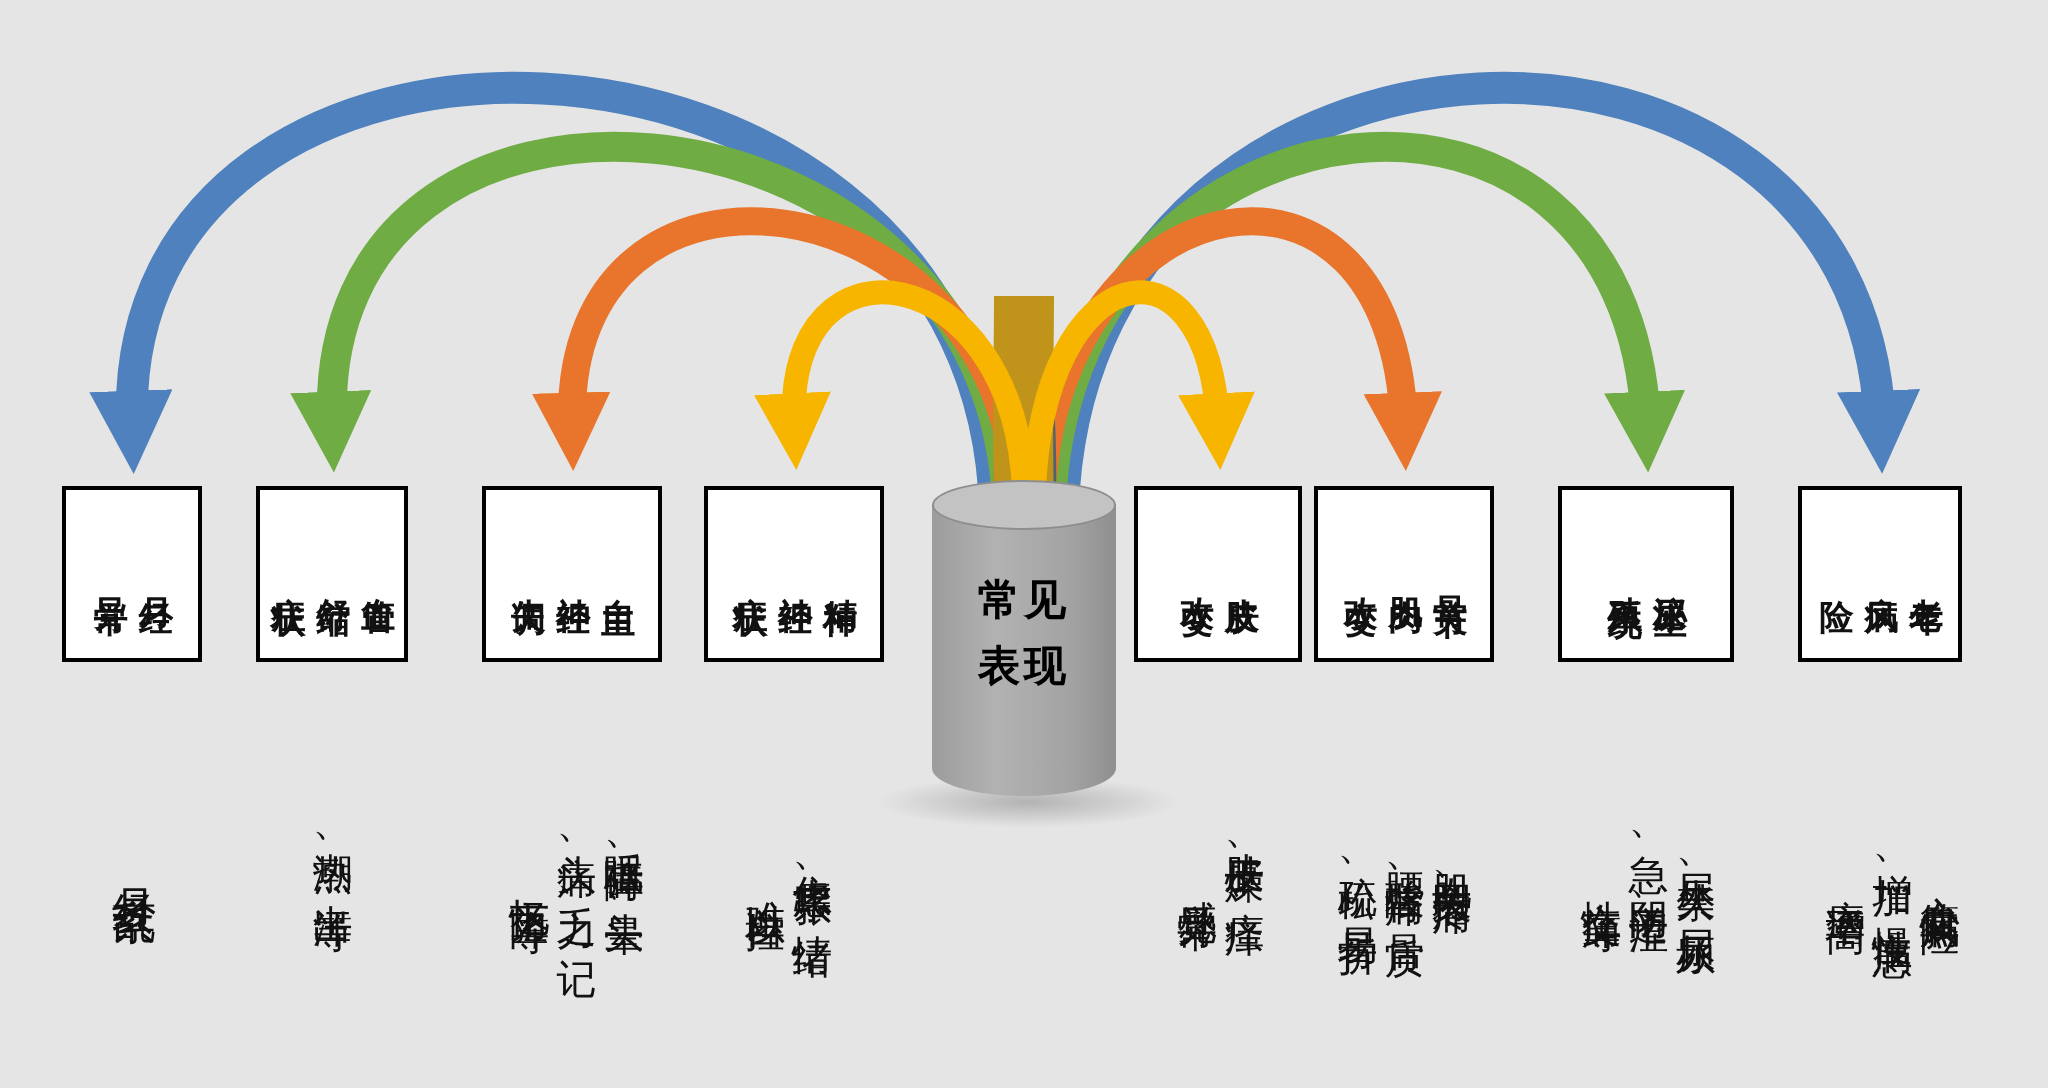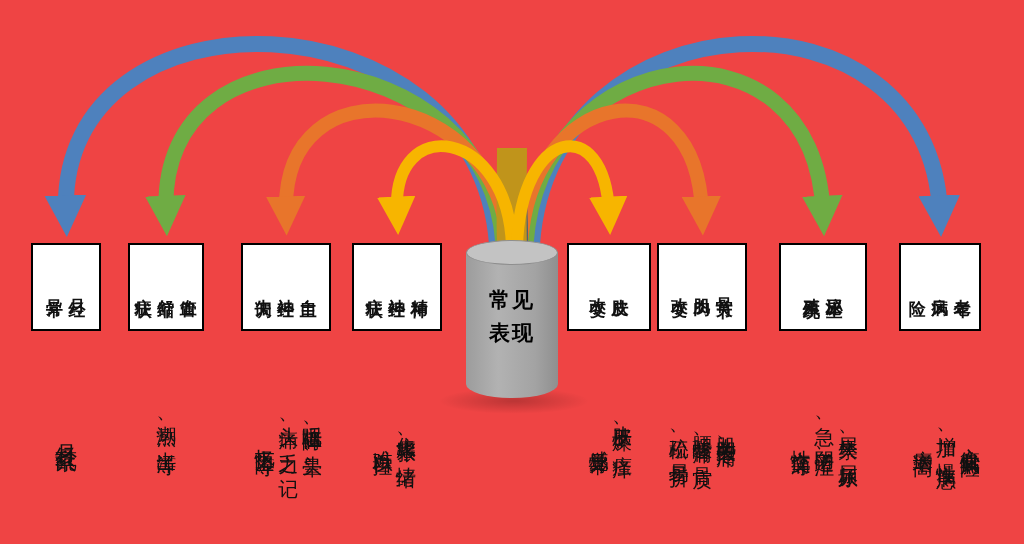--- a/index.html
+++ b/index.html
@@ -1,18 +1,18 @@
 <!DOCTYPE html>
 <html><head>
 <meta charset="utf-8">
 <style>
   * { margin:0; padding:0; box-sizing:border-box; }
   html,body { background:#ffffff; }
   body { font-family:"DejaVu Sans", sans-serif; color:#111; }
-  .stage { position:relative; width:1024px; height:544px; background:#ef4444; overflow:hidden; }
+  .stage { position:relative; width:1024px; height:544px; background:#e5e5e5; overflow:hidden; }
 
   .arrows { position:absolute; left:0; top:0; z-index:1; }
 
   .cat-box {
     position:absolute; top:243px; height:88px;
     border:2px solid #000; background:#fff;
     display:flex; align-items:center; justify-content:center;
     z-index:2;
   }
   .vtext { writing-mode:vertical-rl; white-space:pre-line; }

